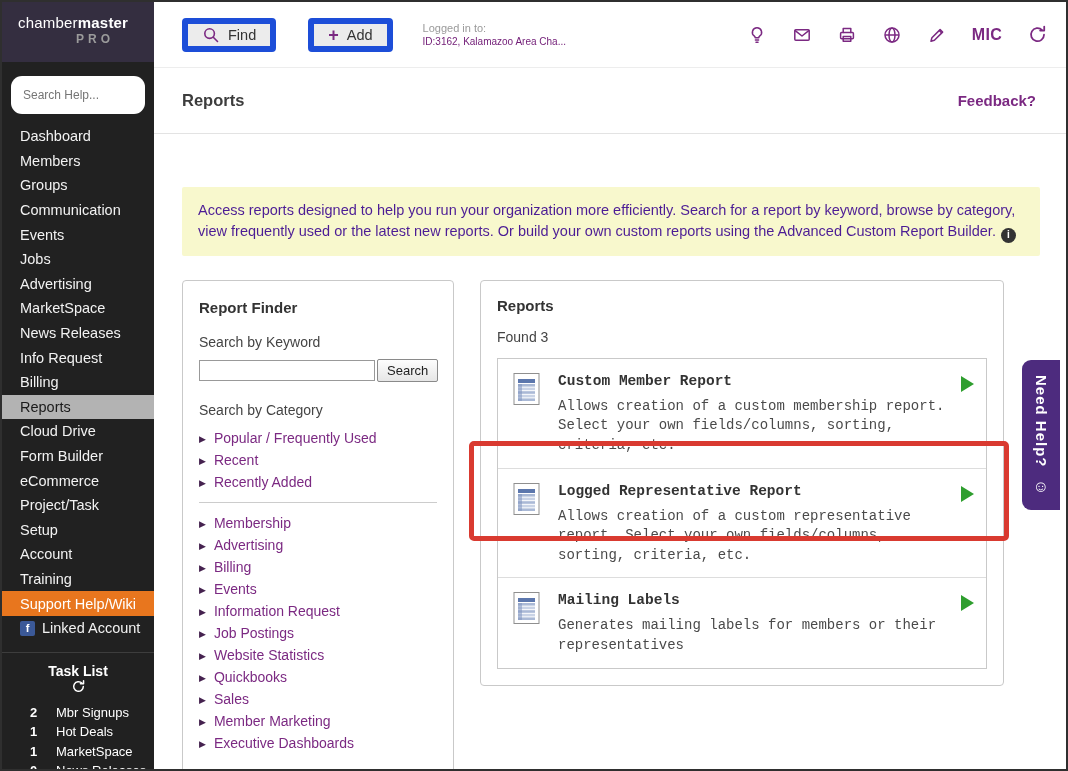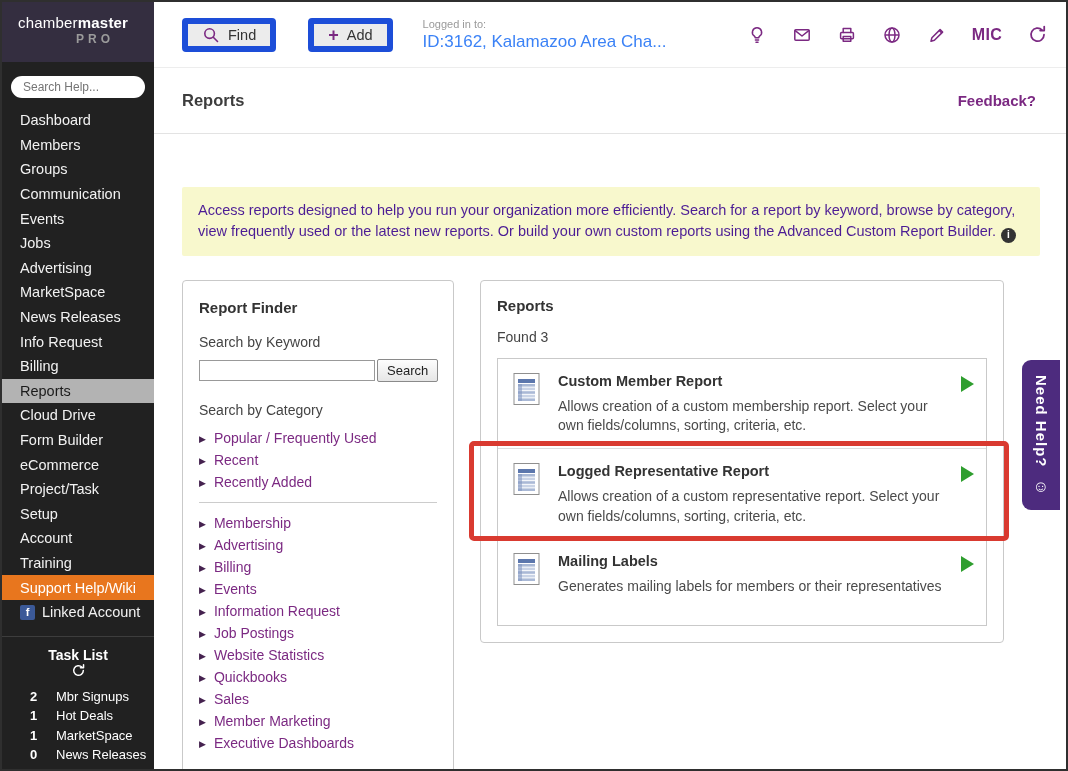--- a/index.html
+++ b/index.html
@@ -5,42 +5,42 @@
   * { margin:0; padding:0; box-sizing:border-box; }
   body { background:#fff; font-family:"Liberation Sans", sans-serif; }
   .frame { position:relative; width:1068px; height:771px; border:2px solid #2f2f2f; background:#fff; overflow:hidden; }
 
   
   .sidebar { position:absolute; left:0; top:0; bottom:0; width:152px; background:#212121; }
   .logo { height:60px; background:#342e40; padding:12px 0 0 16px; }
   .logo-line { color:#fff; font-size:15px; letter-spacing:.2px; }
   .logo-bold { font-weight:bold; }
   .logo-pro { color:#9b9b9b; font-size:12px; font-weight:bold; letter-spacing:4px; margin-left:58px; margin-top:1px; }
-  .help-search { display:block; margin:14px auto 10px; width:134px; height:22px; border:none; border-radius:11px; padding:0 12px; font-size:12px; color:#444; background:#fff; font-family:inherit; outline:none; }
+  .help-search { display:block; margin:14px auto 10px; width:134px; height:38px; border:none; border-radius:11px; padding:0 12px; font-size:12px; color:#444; background:#fff; font-family:inherit; outline:none; }
   .nav-item { height:24.6px; display:flex; align-items:center; padding-left:18px; color:#f2f2f2; font-size:14.5px; cursor:pointer; white-space:nowrap; }
   .nav-item.selected { background:#b3b3b3; color:#1b1b1b; }
   .nav-item.orange { background:#e8761e; color:#fff; }
   .fb-icon { width:15px; height:15px; background:#3b5998; border-radius:2px; color:#fff; display:inline-flex; align-items:center; justify-content:center; font-size:11px; font-weight:bold; margin-right:7px; flex:0 0 15px; }
   .fb-icon::after { content:"f"; }
   .tasklist { margin-top:12px; border-top:1px solid #3d3d3d; padding-top:2px; }
   .task-head { display:flex; align-items:center; justify-content:space-between; padding:8px 16px 8px 16px; color:#fff; font-weight:bold; font-size:14px;flex-direction:column; }
   .task-row { display:flex; align-items:center; padding-left:28px; height:19.5px; font-size:13px; color:#fff; }
   .task-count { width:14px; font-weight:bold; }
   .task-label { margin-left:12px; white-space:nowrap; }
 
   
   .main { position:absolute; left:152px; right:0; top:0; bottom:0; background:#fff; }
   .topbar { height:66px; border-bottom:1px solid #ededed; display:flex; align-items:center; padding-left:28px; position:relative; }
   .btn { display:inline-flex; align-items:center; gap:8px; height:34px; padding:0 14px; background:#ececec; border:6px solid #1d4ed8; border-radius:4px; font-size:14.5px; color:#333; cursor:pointer; font-family:inherit; }
   .btn-add { margin-left:32px; }
   .plus-icon { color:#7b2982; font-weight:bold; font-size:18px; line-height:1; }
   .plus-icon::after { content:"+"; }
   .login-block { margin-left:30px; }
   .login-label { font-size:11px; color:#9a9a9a; }
-  .login-value { font-size:17px; color:#3b82f6; margin-top:2px; }
+  .login-value { font-size:10px; color:#701a75; margin-top:2px; }
   .top-icons { position:absolute; right:18px; top:0; height:100%; display:flex; align-items:center; gap:25px; }
   .tool { display:flex; align-items:center; cursor:pointer; }
   .mic { color:#7b2982; font-weight:bold; font-size:16px; letter-spacing:.3px; }
 
   .titlebar { height:66px; border-bottom:1px solid #e3e3e3; display:flex; align-items:center; justify-content:space-between; padding:0 30px 0 28px; }
   .page-title { font-size:16.5px; font-weight:bold; color:#3d3d3d; }
   .feedback { color:#7b2982; font-weight:bold; font-size:15px; cursor:pointer; }
 
   .work { position:relative; padding:53px 26px 0 28px; }
   .notice { background:#f8f8cd; border-radius:2px; padding:13px 16px; font-size:14.5px; line-height:1.45; color:#4c1d95; }
@@ -60,21 +60,21 @@
   .kw-btn { margin-left:2px; height:23px; padding:0 9px; border:1px solid #8a8a8a; background:linear-gradient(#fdfdfd,#e6e6e6); font-size:13px; border-radius:2px; cursor:pointer; font-family:inherit; color:#222; }
   .cat-list { list-style:none; }
   .cat-item { padding:3px 0; font-size:14px; color:#7b2982; cursor:pointer; white-space:nowrap; }
   .cat-item::before { content:"▶"; font-size:9px; color:#45224f; margin-right:8px; vertical-align:1px; }
   .cat-sep { border:none; border-top:1px solid #ccc; margin:9px 0; }
 
   
   .reports-card { width:524px; padding:16px; position:relative; }
   .reports-card .card-title { margin-bottom:15px; }
   .found { font-size:14px; color:#444; margin-bottom:13px; }
-  .report-list { border:1px solid #c9c9c9; }
+  .report-list { border:1px solid #c9c9c9;font-family:Liberation Mono, monospace; }
   .report-row { display:flex; gap:14px; padding:12px; border-bottom:1px solid #ddd; min-height:88px; cursor:pointer; background:#fff; }
   .report-row:last-child { border-bottom:none; min-height:86px; }
   .r-text { flex:1; }
   .r-title { font-size:14.5px; font-weight:bold; color:#333; margin:2px 0 8px; }
   .r-desc { font-size:14px; color:#4a4a4a; line-height:1.4; max-width:398px; }
   .r-arrow { width:0; height:0; border-left:13px solid #2e9e2e; border-top:8px solid transparent; border-bottom:8px solid transparent; margin-top:5px; cursor:pointer; }
   .doc-icon { flex:0 0 34px; }
 
   .highlight-box { position:absolute; left:-12px; top:160px; width:540px; height:100px; border:5px solid #d93a30; border-radius:5px; pointer-events:none; z-index:5; }
 

